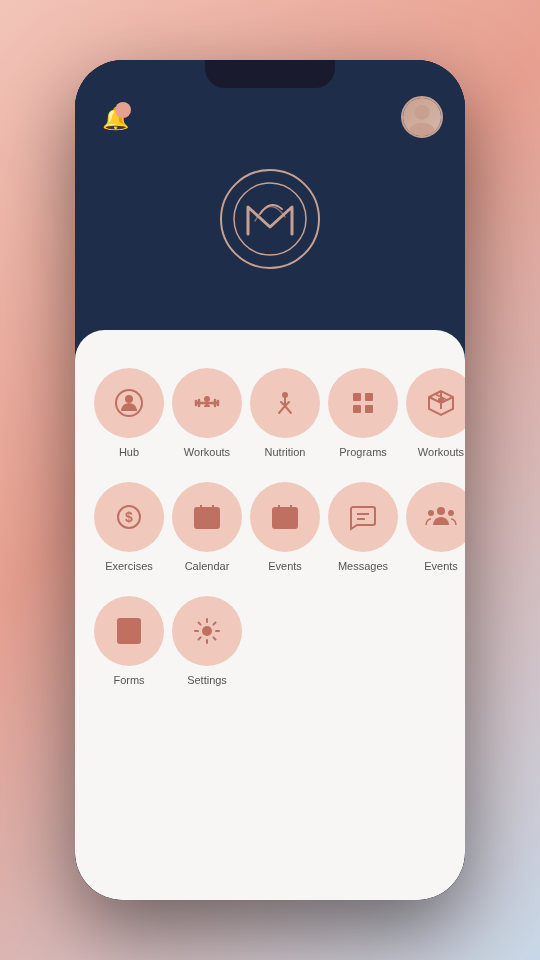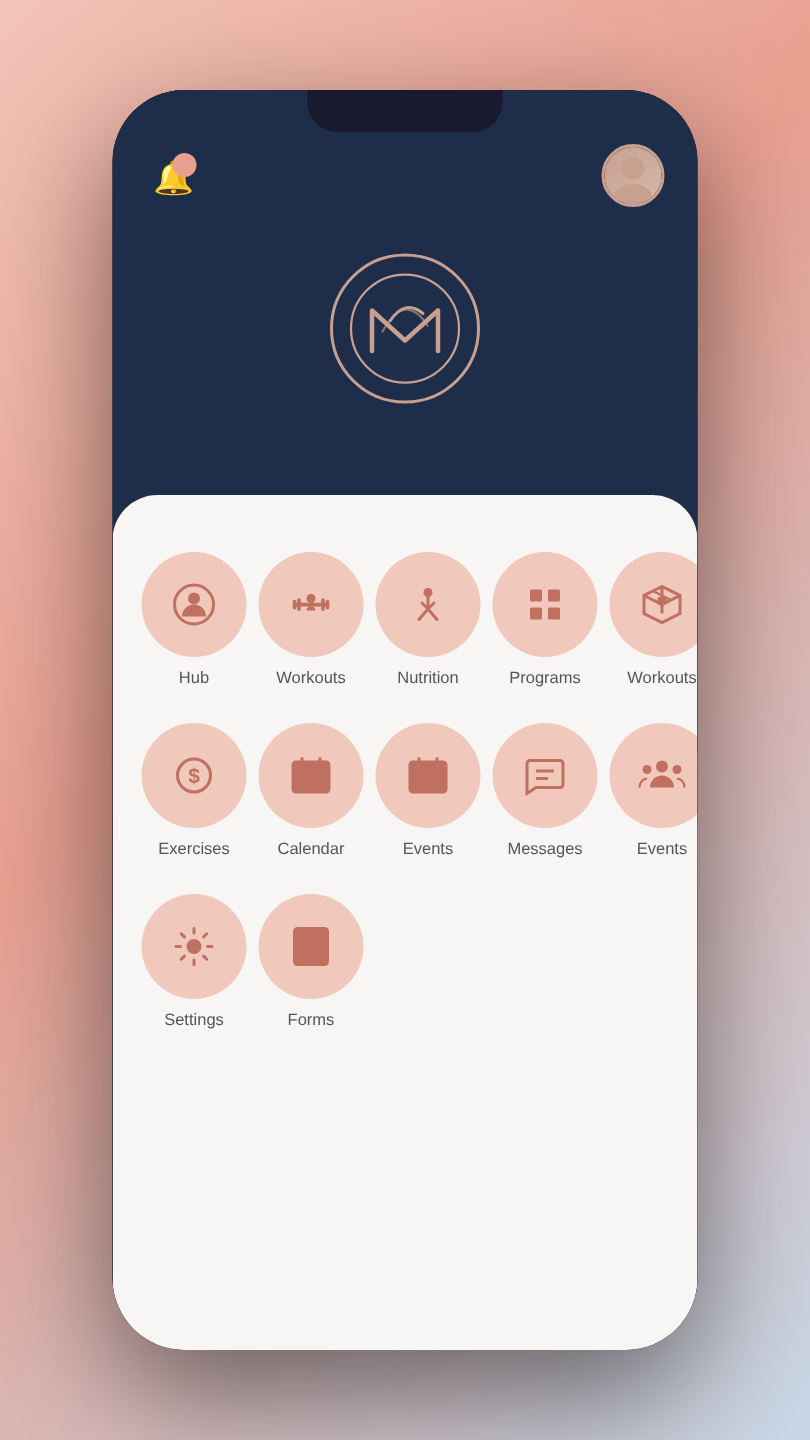--- a/index.html
+++ b/index.html
@@ -352,35 +352,35 @@
                 <circle cx="6" cy="12" r="3"></circle>
                 <circle cx="26" cy="12" r="3"></circle>
                 <path d="M1 24c0-3.3 2.2-6 5-6M31 24c0-3.3-2.2-6-5-6" fill="none" stroke="#c07060" stroke-width="1.5"></path>
               </svg>
             </div>
             <div class="icon-label">Events</div>
           </div>
           <div class="grid-item">
             <div class="icon-circle">
               <svg viewBox="0 0 32 32" fill="none">
-                <circle cx="16" cy="16" r="4" stroke="#c07060" stroke-width="2"></circle>
-                <path d="M16 4v3M16 25v3M4 16h3M25 16h3M7.5 7.5l2.1 2.1M22.4 22.4l2.1 2.1M7.5 24.5l2.1-2.1M22.4 9.6l2.1-2.1" stroke="#c07060" stroke-width="2" stroke-linecap="round"></path>
-              </svg>
-            </div>
-            <div class="icon-label">Settings</div>
-          </div>
-          <div class="grid-item">
-            <div class="icon-circle">
-              <svg viewBox="0 0 32 32" fill="none">
                 <rect x="5" y="4" width="22" height="24" rx="2" stroke="#c07060" stroke-width="2"></rect>
                 <line x1="9" y1="11" x2="23" y2="11" stroke="#c07060" stroke-width="2"></line>
                 <line x1="9" y1="16" x2="23" y2="16" stroke="#c07060" stroke-width="2"></line>
                 <line x1="9" y1="21" x2="17" y2="21" stroke="#c07060" stroke-width="2"></line>
                 <circle cx="22" cy="21" r="2" stroke="#c07060" stroke-width="1.5"></circle>
               </svg>
             </div>
             <div class="icon-label">Forms</div>
           </div>
+          <div class="grid-item">
+            <div class="icon-circle">
+              <svg viewBox="0 0 32 32" fill="none">
+                <circle cx="16" cy="16" r="4" stroke="#c07060" stroke-width="2"></circle>
+                <path d="M16 4v3M16 25v3M4 16h3M25 16h3M7.5 7.5l2.1 2.1M22.4 22.4l2.1 2.1M7.5 24.5l2.1-2.1M22.4 9.6l2.1-2.1" stroke="#c07060" stroke-width="2" stroke-linecap="round"></path>
+              </svg>
+            </div>
+            <div class="icon-label">Settings</div>
+          </div>
         </div>
     </div>
 
   </div>
 </div>
 
 </body></html>

